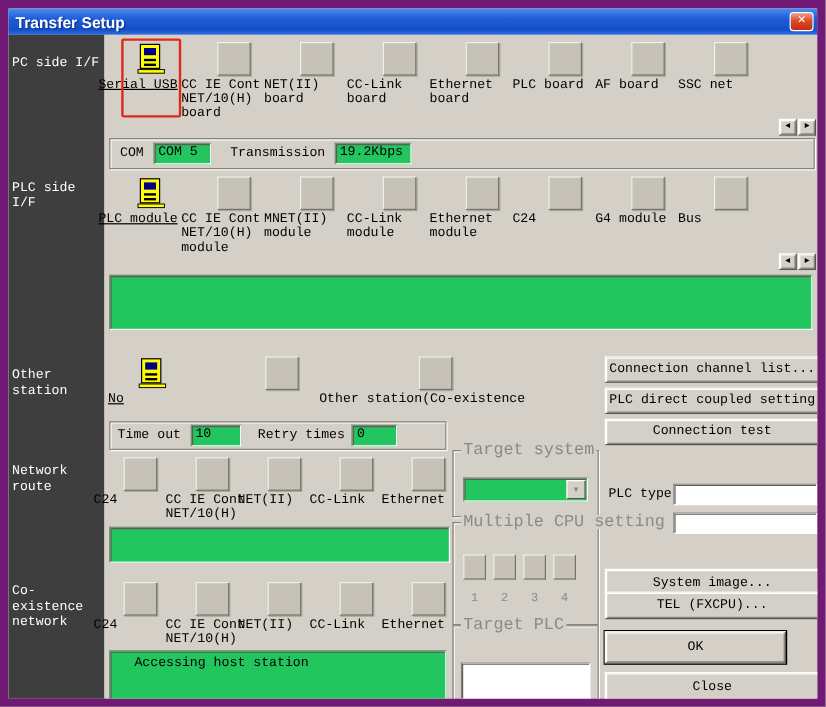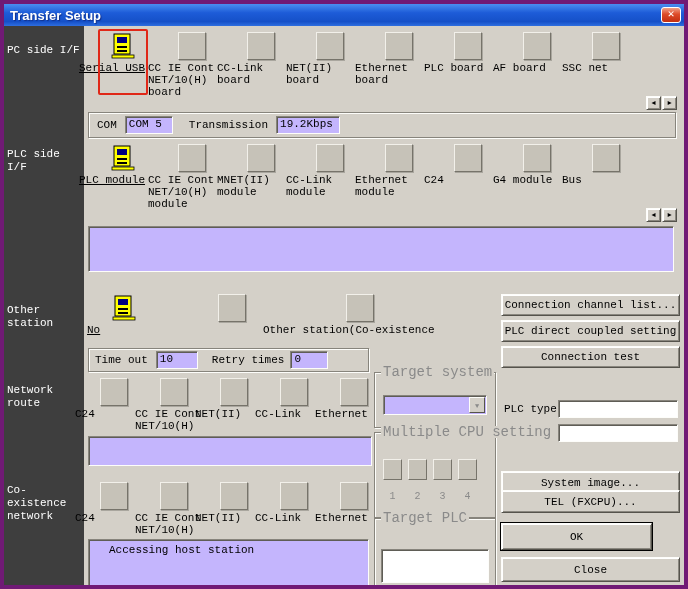--- a/index.html
+++ b/index.html
@@ -1,20 +1,20 @@
 <!DOCTYPE html>
 <html><head>
 <meta charset="utf-8">
 <style>
   * { margin:0; padding:0; box-sizing:border-box; }
   html,body { background:#808080; }
   body { font-family:"Liberation Mono","DejaVu Sans Mono",monospace; }
 
   .win { position:relative; width:688px; height:589px; background:#d4d0c8;
-         border:4px solid #701a75; overflow:hidden; }
+         border:7px solid #701a75; overflow:hidden; }
 
   
   .titlebar { position:absolute; left:0; top:0; width:100%; height:22px;
     background:linear-gradient(180deg,#4a8ef0 0%,#1d5cd8 40%,#1550c8 80%,#2e6ee0 100%);
     display:flex; align-items:center; }
   .title { color:#fff; font-weight:bold; font-size:13px;
     font-family:"Liberation Sans",sans-serif; padding-left:6px;
     text-shadow:1px 1px 1px #10308a; }
   .close-btn { position:absolute; right:3px; top:3px; width:20px; height:16px;
     background:linear-gradient(180deg,#f0a088,#dd4a28 45%,#c22e10);
@@ -34,21 +34,21 @@
   .icell { display:flex; flex-direction:column; align-items:center; position:relative; }
   .icell8 { width:69px; }
   .icell5 { width:60px; }
   .gicon { width:28px; height:28px; background:#c6c2b8; border:1px solid;
     border-color:#f2f0ea #76736a #76736a #f2f0ea;
     box-shadow:1px 1px 0 rgba(90,88,80,.35); }
   .ilabel { margin-top:2px; width:calc(100% + 12px); margin-left:-6px;
     text-align:left; line-height:12px; font-size:11px; }
   .sel .ilabel { text-decoration:underline; }
 
-  .sunken { background:#c4b5fd; border:1px solid;
+  .sunken { background:#22c55e; border:1px solid;
     border-color:#87847c #fdfdfa #fdfdfa #87847c;
     box-shadow:inset 1px 1px 0 #5f5d56; }
   .white { background:#fff; }
   .etched { border:1px solid #87847c;
     box-shadow:1px 1px 0 #fdfdfa, inset 1px 1px 0 #fdfdfa; }
   .field { height:18px; line-height:15px; padding-left:3px; }
 
   .btn { position:absolute; background:#d4d0c8; border:1px solid;
     border-color:#fdfdfa #55534c #55534c #fdfdfa;
     box-shadow:inset 1px 1px 0 #fff, inset -1px -1px 0 #8a877f;
@@ -108,25 +108,25 @@
           <rect x="3" y="23" width="22" height="3" fill="#ffff00" stroke="#000" stroke-width="0.8"></rect>
         </svg>
         <div class="ilabel">Serial USB</div>
       </div>
       <div class="icell icell8">
         <div class="gicon"></div>
         <div class="ilabel">CC IE Cont NET/10(H) board</div>
       </div>
       <div class="icell icell8">
         <div class="gicon"></div>
+        <div class="ilabel">NET(II) board</div>
+      </div>
+      <div class="icell icell8">
+        <div class="gicon"></div>
         <div class="ilabel">CC-Link board</div>
-      </div>
-      <div class="icell icell8">
-        <div class="gicon"></div>
-        <div class="ilabel">NET(II) board</div>
       </div>
       <div class="icell icell8">
         <div class="gicon"></div>
         <div class="ilabel">Ethernet board</div>
       </div>
       <div class="icell icell8">
         <div class="gicon"></div>
         <div class="ilabel">PLC board</div>
       </div>
       <div class="icell icell8">

